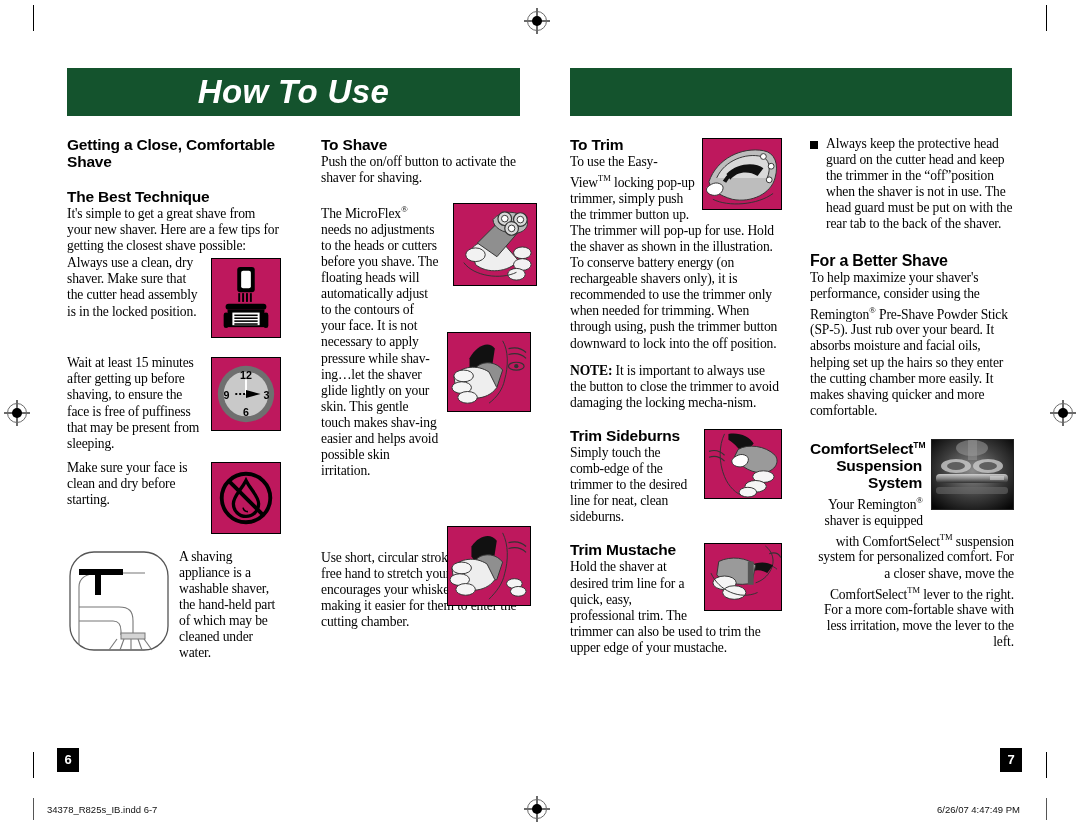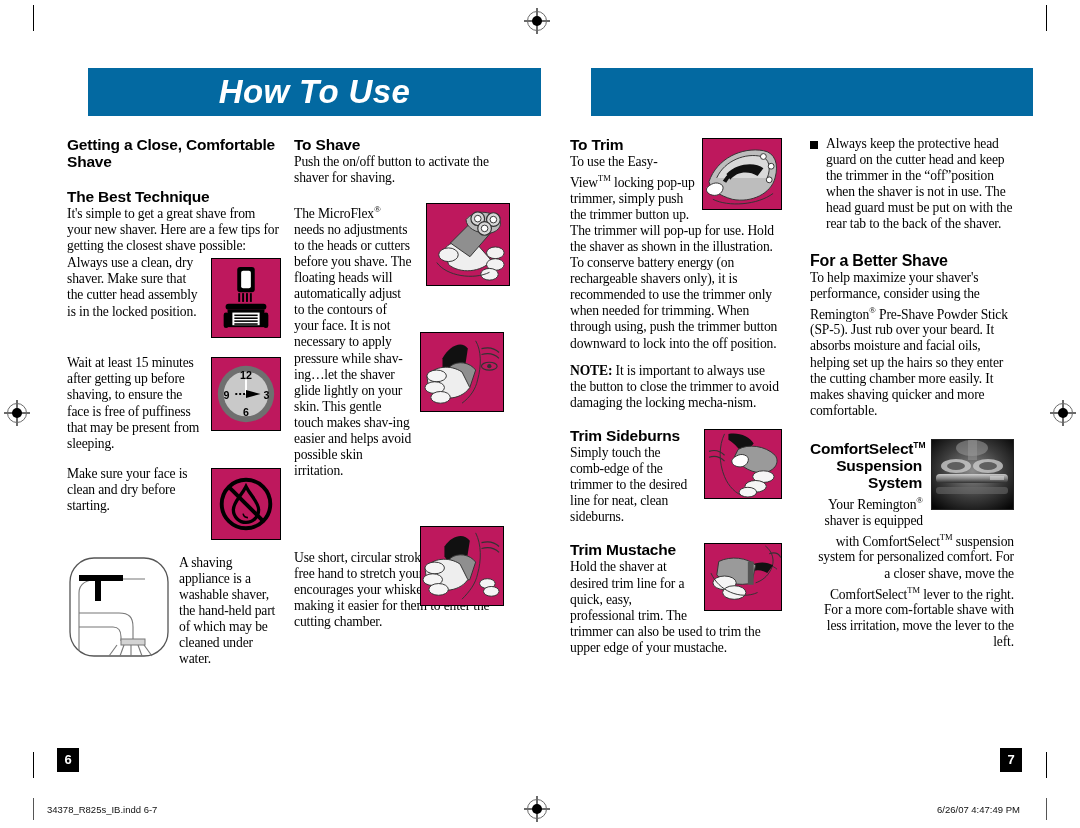--- a/index.html
+++ b/index.html
@@ -14,21 +14,21 @@
   .regmark{position:absolute;width:26px;height:26px;}
   .regmark .ring{position:absolute;left:3px;top:3px;width:20px;height:20px;
     border:1.5px solid #6a6a6a;border-radius:50%;box-sizing:border-box;}
   .regmark .vline{position:absolute;left:12px;top:0;width:1.5px;height:26px;background:#6a6a6a;}
   .regmark .hline{position:absolute;top:12px;left:0;height:1.5px;width:26px;background:#6a6a6a;}
   .regmark .dot2{position:absolute;left:8px;top:8px;width:10px;height:10px;background:#000;border-radius:50%;}
 
   .cropmark{position:absolute;background:#000;}
 
   
-  .banner{position:absolute;background:#0369a1;margin-left:21px;}
+  .banner{position:absolute;background:#14532d;}
   .banner-title{
     color:#fff;font-style:italic;font-weight:bold;
     font-size:33px;letter-spacing:.4px;
     text-align:center;line-height:48px;width:100%;
   }
 
   
   .col{position:absolute;top:0;}
   h2.head{
     font-size:15.5px;font-weight:bold;line-height:17px;margin:0 0 1px 0;
@@ -150,21 +150,21 @@
           <g fill="#000">
               <rect x="24" y="36" width="2" height="2"></rect>
               <rect x="28" y="36" width="2" height="2"></rect>
               <rect x="32" y="36" width="2" height="2"></rect>
             </g>
         </svg>
       </div>
       <p class="body" style="width:138px;">Wait at least 15 minutes after getting up before shaving, to ensure the face is free of puffiness that may be present from sleeping.</p>
     </div>
 
-    <div class="clearfix" style="margin-top:14px;">
+    <div class="clearfix" style="margin-top:8px;">
       <div class="wrapimg frame" style="width:70px;height:72px;">
         <svg viewBox="0 0 70 72" width="68" height="70">
           <path d="M35 18 C 30 28, 22 34, 22 42 a13 13 0 0 0 26 0 c0-8 -8-14 -13-24 z" fill="none" stroke="#000" stroke-width="3.4"></path>
           <path d="M32 46 a5 5 0 0 0 5 4" fill="none" stroke="#000" stroke-width="1.6"></path>
           <circle cx="35" cy="36" r="25" fill="none" stroke="#000" stroke-width="4"></circle>
           <line x1="17" y1="18" x2="53" y2="54" stroke="#000" stroke-width="4"></line>
         </svg>
       </div>
       <p class="body" style="width:138px;">Make sure your face is clean and dry before starting.</p>
     </div>
@@ -186,21 +186,21 @@
             <line x1="64" y1="90" x2="64" y2="101"></line>
             <line x1="71" y1="90" x2="75" y2="101"></line>
             <line x1="77" y1="90" x2="85" y2="101"></line>
           </g>
         </svg>
       </div>
       <p class="body" style="overflow:hidden;">A shaving appliance is a washable shaver, the hand-held part of which may be cleaned under water.</p>
     </div>
   </div>
 
-  <div class="col" style="left:294px;top:136px;width:216px;">
+  <div class="col" style="left:321px;top:136px;width:216px;">
     <h2 class="head">To Shave</h2>
     <p class="body">Push the on/off button to activate the shaver for shaving.</p>
 
     <div class="clearfix" style="margin-top:15px;">
       <div class="wrapimg frame" style="width:84px;height:83px;margin-left:10px;">
         <svg viewBox="0 0 84 83" width="82" height="81">
           <path d="M18 46 C 26 36, 40 36, 52 42 L 66 58 C 56 70, 34 72, 22 62 Z" fill="#efefef" stroke="#333" stroke-width="1"></path>
           <path d="M24 40 L 52 12 L 70 24 L 44 54 Z" fill="#8f8f8f" stroke="#333" stroke-width="1"></path>
           <path d="M40 16 C 48 6, 66 6, 74 16 C 78 22, 72 30, 62 30 C 50 30, 40 24, 40 16 Z" fill="#b8b8b8" stroke="#333" stroke-width="1"></path>
           <circle cx="52" cy="15" r="7" fill="#d8d8d8" stroke="#333" stroke-width="1.2"></circle>

